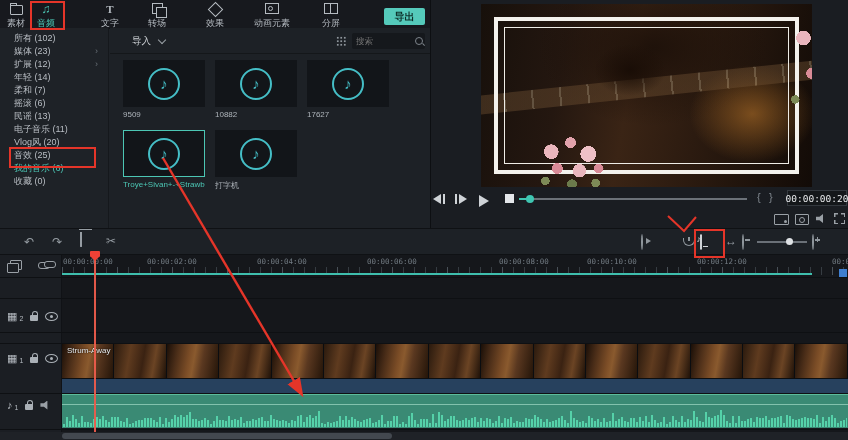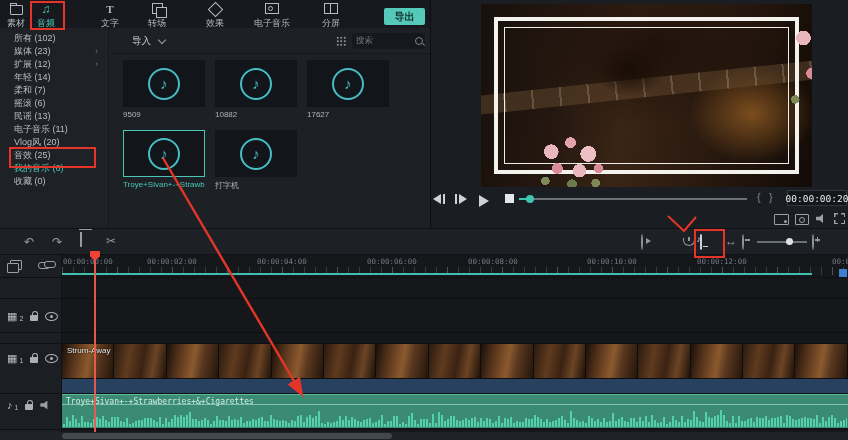--- a/index.html
+++ b/index.html
@@ -37,21 +37,21 @@
   .sb-item .chev{position:absolute;right:10px;top:0;color:#6a7178;font-size:9px;}
 
   
   #media{position:absolute;left:110px;top:28px;width:320px;height:200px;background:#1d2126;}
   #media-head{position:absolute;left:0;top:0;width:320px;height:25px;border-bottom:1px solid #14171a;}
   #import-btn{position:absolute;left:22px;top:7px;font-size:9.5px;color:#cfd3d7;display:flex;gap:8px;align-items:center;}
   .caret{width:5px;height:5px;border-right:1.2px solid #9aa0a6;border-bottom:1.2px solid #9aa0a6;transform:rotate(45deg);margin-top:-3px;}
   .ic-grid{position:absolute;left:226px;top:8px;width:10px;height:10px;
       background-image:radial-gradient(circle 1px,#8f969c 98%,transparent);background-size:3.5px 3.5px;}
   #search-box{position:absolute;left:242px;top:5px;width:73px;height:16px;background:#15181c;border-radius:2px;display:flex;align-items:center;}
-  #search-box input{flex:1;background:transparent;border:none;outline:none;color:#aeb4ba;font-size:8.5px;padding:0 4px;font-family:Liberation Mono, monospace;width:55px;}
+  #search-box input{flex:1;background:transparent;border:none;outline:none;color:#aeb4ba;font-size:8.5px;padding:0 4px;font-family:Liberation Serif, serif;width:55px;}
   .ic-search{width:6px;height:6px;border:1.2px solid #7d848b;border-radius:50%;position:relative;margin-right:6px;flex:none;}
   .ic-search::after{content:'';position:absolute;width:3px;height:1.2px;background:#7d848b;transform:rotate(45deg);right:-3px;bottom:-1px;}
   #media-grid{position:absolute;left:13px;top:32px;display:grid;grid-template-columns:repeat(3,82px);column-gap:10px;row-gap:11px;}
   .mcell{width:82px;}
   .mthumb{width:82px;height:47px;background:#121519;display:flex;align-items:center;justify-content:center;box-sizing:border-box;}
   .mcell.sel .mthumb{border:1px solid #4cc6b4;}
   .mnote{width:32px;height:32px;border:2px solid #45bec6;border-radius:50%;display:flex;align-items:center;justify-content:center;color:#45bec6;font-size:15px;box-sizing:border-box;}
   .mlabel{margin-top:3px;font-size:8px;color:#aeb4ba;white-space:nowrap;overflow:hidden;width:82px;}
   .mcell.sel .mlabel{color:#4cc6b4;}
 
@@ -219,21 +219,21 @@
       <div class="tab">
         <span class="tico-box">
             <span class="ic-fx"></span>
           </span>
         <span class="tlabel">效果</span>
       </div>
       <div class="tab">
         <span class="tico-box">
             <span class="ic-pic"></span>
           </span>
-        <span class="tlabel">电子音乐</span>
+        <span class="tlabel">动画元素</span>
       </div>
       <div class="tab">
         <span class="tico-box">
             <span class="ic-split"></span>
           </span>
         <span class="tlabel">分屏</span>
       </div>
       <div id="export-btn">导出</div>
     </div>
 
@@ -378,21 +378,21 @@
         <span class="ic-lock"></span>
         <span class="ic-speaker"></span>
       </div>
     </div>
 
     <div id="ruler">
       <span class="rlabel" style="left:1px">00:00:00:00</span>
       <span class="rlabel" style="left:85px">00:00:02:00</span>
       <span class="rlabel" style="left:195px">00:00:04:00</span>
       <span class="rlabel" style="left:305px">00:00:06:00</span>
-      <span class="rlabel" style="left:406px">00:00:08:00</span>
+      <span class="rlabel" style="left:437px">00:00:08:00</span>
       <span class="rlabel" style="left:525px">00:00:10:00</span>
       <span class="rlabel" style="left:635px">00:00:12:00</span>
       <span class="rlabel" style="left:770px">00:0</span>
       <div id="ticks"></div>
     </div>
     <div id="render-line"></div>
     <div id="clip-endsq"></div>
 
 
     <div id="clip-video">
@@ -411,21 +411,20 @@
           <i class="frame fb"></i>
           <i class="frame fa"></i>
           <i class="frame fb"></i>
           <i class="frame fa"></i>
           <i class="frame fb"></i>
         </div>
       <div id="video-audio"></div>
     </div>
 
     <div id="clip-audio">
-      <div class="atext">Troye+Sivan+-+Strawberries+&amp;+Cigarettes</div>
       <div id="vol-line"></div>
       <div id="waveform">
           <i style="height: 3px;"></i>
           <i style="height: 9.6px;"></i>
           <i style="height: 6.4px;"></i>
           <i style="height: 11.8px;"></i>
           <i style="height: 7.8px;"></i>
           <i style="height: 4px;"></i>
           <i style="height: 11.1px;"></i>
           <i style="height: 5.2px;"></i>

